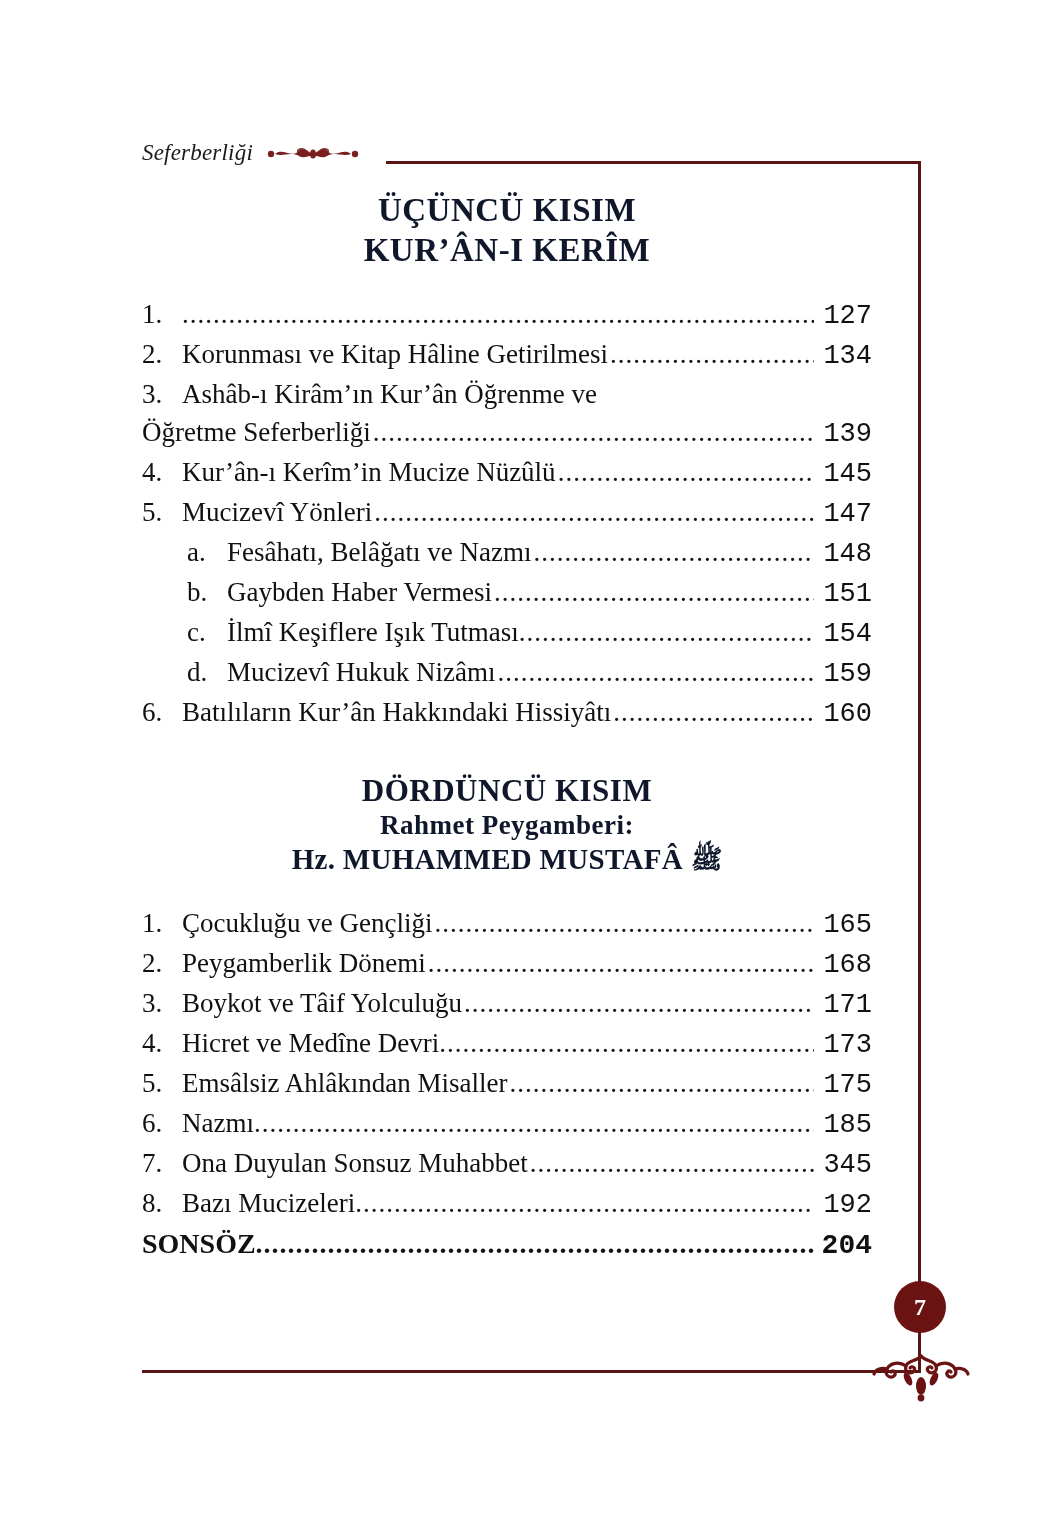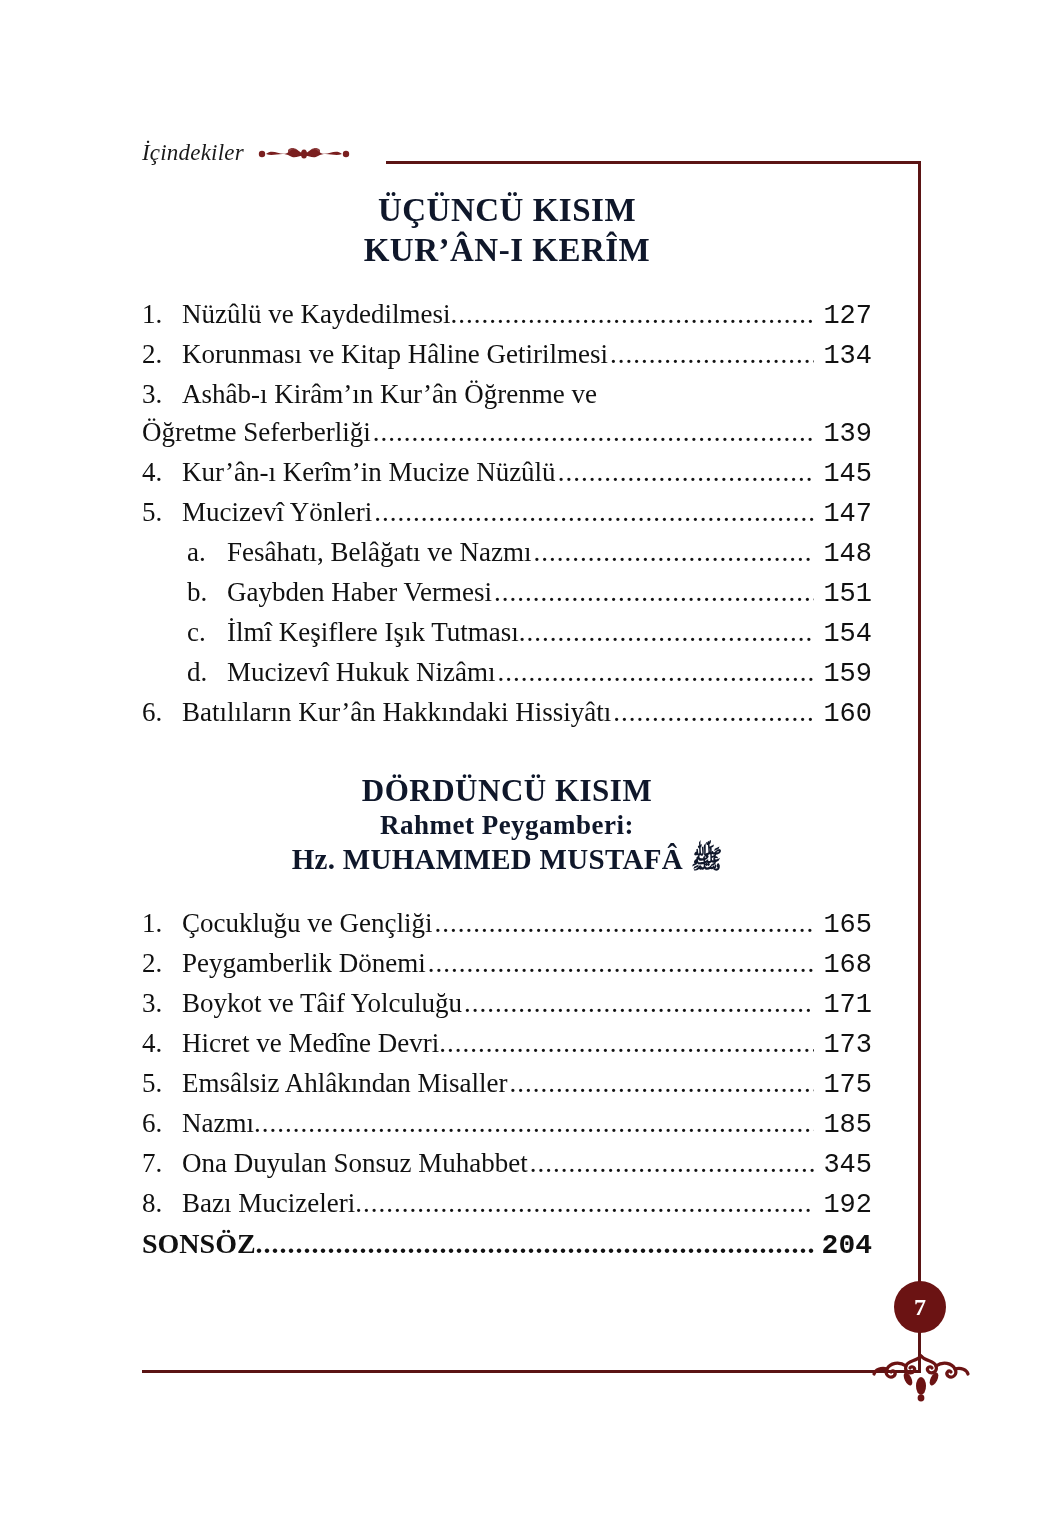--- a/index.html
+++ b/index.html
@@ -189,21 +189,21 @@
   .heading-block-2 { margin-top: 44px; margin-bottom: 32px; }
   .final-block { margin-top: 10px; }
   .final-block .toc-row { margin-bottom: 24px; }
 </style>
 </head>
 <body>
 
 <div class="page">
 
   <div class="running-header">
-    <span class="running-header-label">İçindekiler</span>
+    <span class="running-header-label">Seferberliği</span>
     <span class="header-flourish">
       <svg viewBox="0 0 92 20" width="92" height="20" aria-hidden="true">
         <g fill="#7a1f1f">
           <circle cx="4" cy="11" r="3.2"></circle>
           <circle cx="88" cy="11" r="3.2"></circle>
           <path d="M8 11 C16 4, 24 16, 32 8 C38 2, 44 14, 46 8 C48 14, 54 2, 60 8 C68 16, 76 4, 84 11
                    C76 14, 68 8, 60 13 C54 17, 48 10, 46 14 C44 10, 38 17, 32 13 C24 8, 16 14, 8 11 Z"></path>
           <path d="M30 7 C34 3, 40 6, 42 10 C38 7, 34 8, 30 11 Z" opacity="0.85"></path>
           <path d="M62 7 C58 3, 52 6, 50 10 C54 7, 58 8, 62 11 Z" opacity="0.85"></path>
           <ellipse cx="46" cy="11" rx="3" ry="4.5"></ellipse>
@@ -243,21 +243,20 @@
 
     <div class="part-heading heading-block-1">
       <span class="ph-line1">ÜÇÜNCÜ KISIM</span>
       <span class="ph-line2">KUR’ÂN-I KERÎM</span>
     </div>
 
     <ul class="toc-list">
 
       <li class="toc-row tight">
         <span class="marker">1.</span>
-        <span class="title">Nüzûlü ve Kaydedilmesi</span>
         <span class="leader"></span>
         <span class="pageno">127</span>
       </li>
 
       <li class="toc-row">
         <span class="marker">2.</span>
         <span class="title">Korunması ve Kitap Hâline Getirilmesi</span>
         <span class="leader"></span>
         <span class="pageno">134</span>
       </li>

